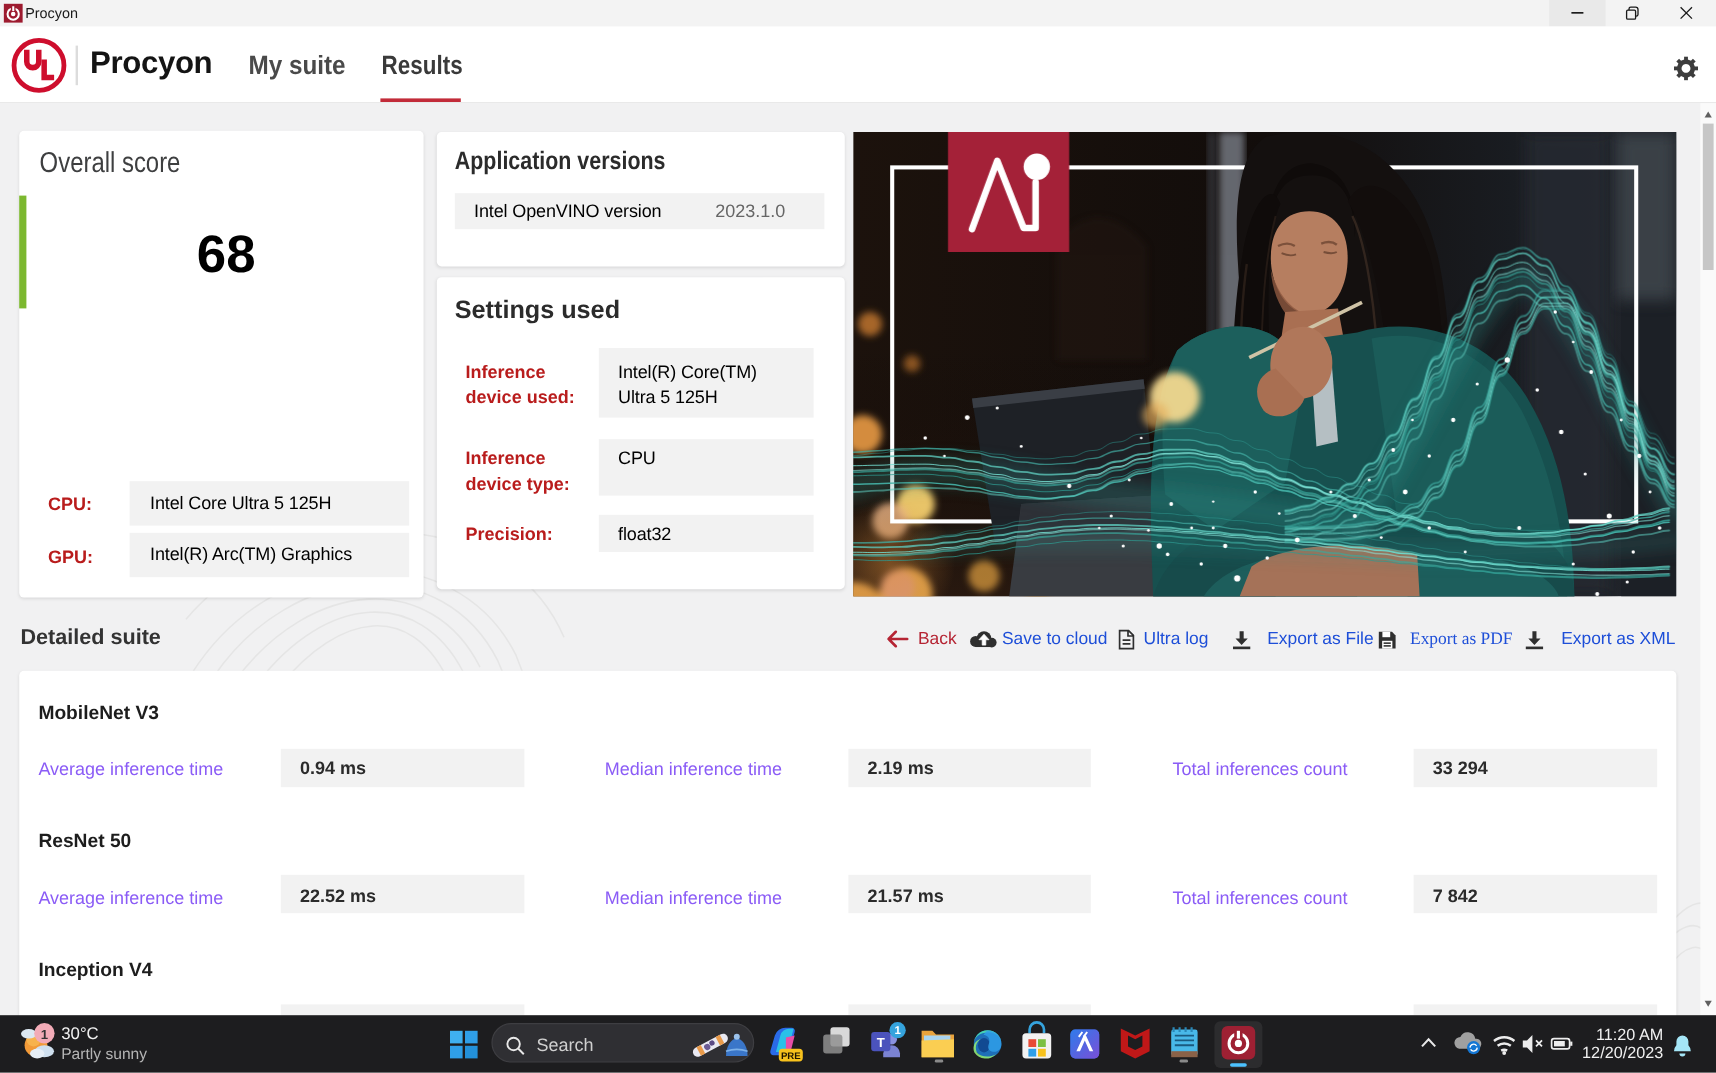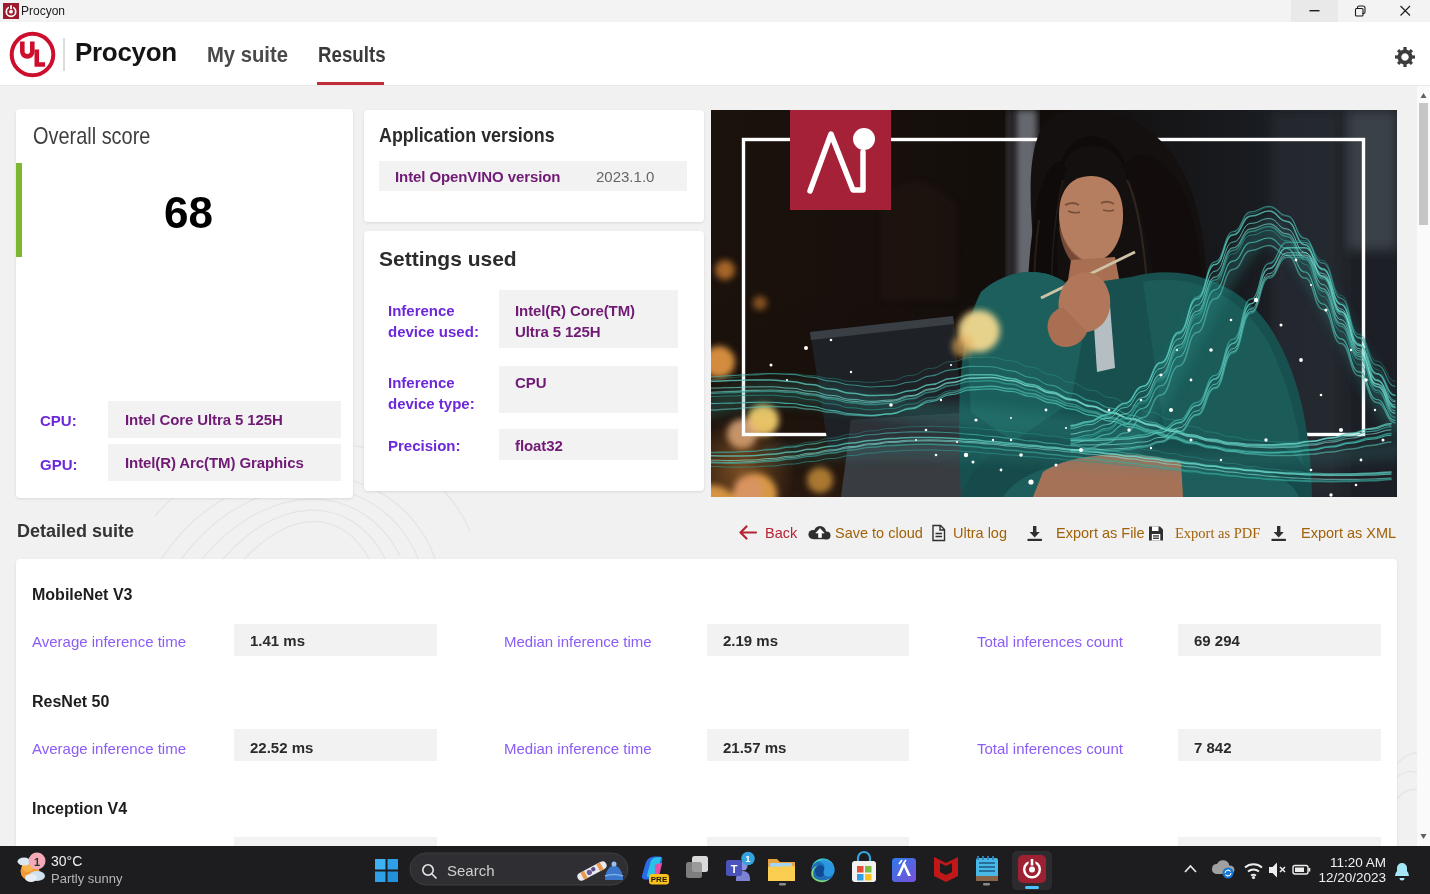--- a/index.html
+++ b/index.html
@@ -18,30 +18,30 @@
 #nav2 { left:318px; color:#3a3a3a; transform:scaleX(0.85); }
 #navline { left:317px; top:82px; width:67px; height:3px; background:#c22b39; }
 #divider { left:63px; top:38px; width:2px; height:33px; background:#dcdcdc; }
 
 .card { background:#fff; border-radius:4px; box-shadow:0 1px 3px rgba(0,0,0,0.10); }
 #card-overall { left:16px; top:109px; width:337px; height:389px; }
 #card-appver { left:364px; top:110px; width:340px; height:112px; }
 #card-settings { left:364px; top:231px; width:340px; height:260px; }
 .graybox { background:#f2f2f2; position:absolute; }
 .cardtitle { font-size:21px; color:#3e3f40; }
-.lbl { font-size:15px; font-weight:bold; color:#6d28d9; }
-.val { font-size:15px; font-weight:bold; color:#701a75; letter-spacing:-0.1px; }
+.lbl { font-size:15px; font-weight:bold; color:#b91c1c; }
+.val { font-size:15px; font-weight:normal; color:#000000; letter-spacing:-0.1px; }
 .muted { font-size:15px; color:#666; }
 
 #dsheading { left:17px; top:521px; font-size:18px; font-weight:bold; color:#333; }
 #card-table { left:16px; top:559px; width:1381px; height:300px; }
 .modelname { position:absolute; left:32px; font-size:16px; font-weight:bold; color:#1d1d1d; }
 .rowlbl { position:absolute; font-size:15px; color:#8b5cf6; }
 .rowval { position:absolute; font-size:15px; font-weight:bold; color:#2b2b2b; }
-.actions { top:525px; font-size:14.5px; color:#a16207; }
+.actions { top:525px; font-size:14.5px; color:#1d4ed8; }
 
 #taskbar { left:0; top:846px; width:1430px; height:48px; background:#1d1d1f; }
 
 #sbar { left:1417px; top:86px; width:13px; height:760px; background:#fafafa; }
 #sthumb { left:1419px; top:103px; width:9px; height:122px; background:#c6c6c6; }
 </style>
 </head>
 <body>
 
 <div class="abs" id="titlebar"></div>
@@ -334,27 +334,27 @@
   <rect x="79" y="0" width="101" height="100" fill="#a42138"></rect>
   <path d="M99,81 L120,24 L142,80 L152,80 L152,42" fill="none" stroke="#fff" stroke-width="5.5" stroke-linecap="round" stroke-linejoin="round"></path>
   <circle cx="153" cy="29" r="11" fill="#fff"></circle>
 </svg>
 
 <div class="abs" id="dsheading">Detailed suite</div>
 <div class="abs card" id="card-table"></div>
 <div class="abs modelname" style="top:586px;">MobileNet V3</div>
 <div class="abs rowlbl" style="left:32px;top:633px;">Average inference time</div>
 <div class="abs graybox" style="left:234px;top:624px;width:203px;height:32px;"></div>
-<div class="abs rowval" style="left:250px;top:632px;">1.41 ms</div>
+<div class="abs rowval" style="left:250px;top:632px;">0.94 ms</div>
 <div class="abs rowlbl" style="left:504px;top:633px;">Median inference time</div>
 <div class="abs graybox" style="left:707px;top:624px;width:202px;height:32px;"></div>
 <div class="abs rowval" style="left:723px;top:632px;">2.19 ms</div>
 <div class="abs rowlbl" style="left:977px;top:633px;">Total inferences count</div>
 <div class="abs graybox" style="left:1178px;top:624px;width:203px;height:32px;"></div>
-<div class="abs rowval" style="left:1194px;top:632px;">69 294</div>
+<div class="abs rowval" style="left:1194px;top:632px;">33 294</div>
 <div class="abs modelname" style="top:693px;">ResNet 50</div>
 <div class="abs rowlbl" style="left:32px;top:740px;">Average inference time</div>
 <div class="abs graybox" style="left:234px;top:729px;width:203px;height:32px;"></div>
 <div class="abs rowval" style="left:250px;top:739px;">22.52 ms</div>
 <div class="abs rowlbl" style="left:504px;top:740px;">Median inference time</div>
 <div class="abs graybox" style="left:707px;top:729px;width:202px;height:32px;"></div>
 <div class="abs rowval" style="left:723px;top:739px;">21.57 ms</div>
 <div class="abs rowlbl" style="left:977px;top:740px;">Total inferences count</div>
 <div class="abs graybox" style="left:1178px;top:729px;width:203px;height:32px;"></div>
 <div class="abs rowval" style="left:1194px;top:739px;">7 842</div>

